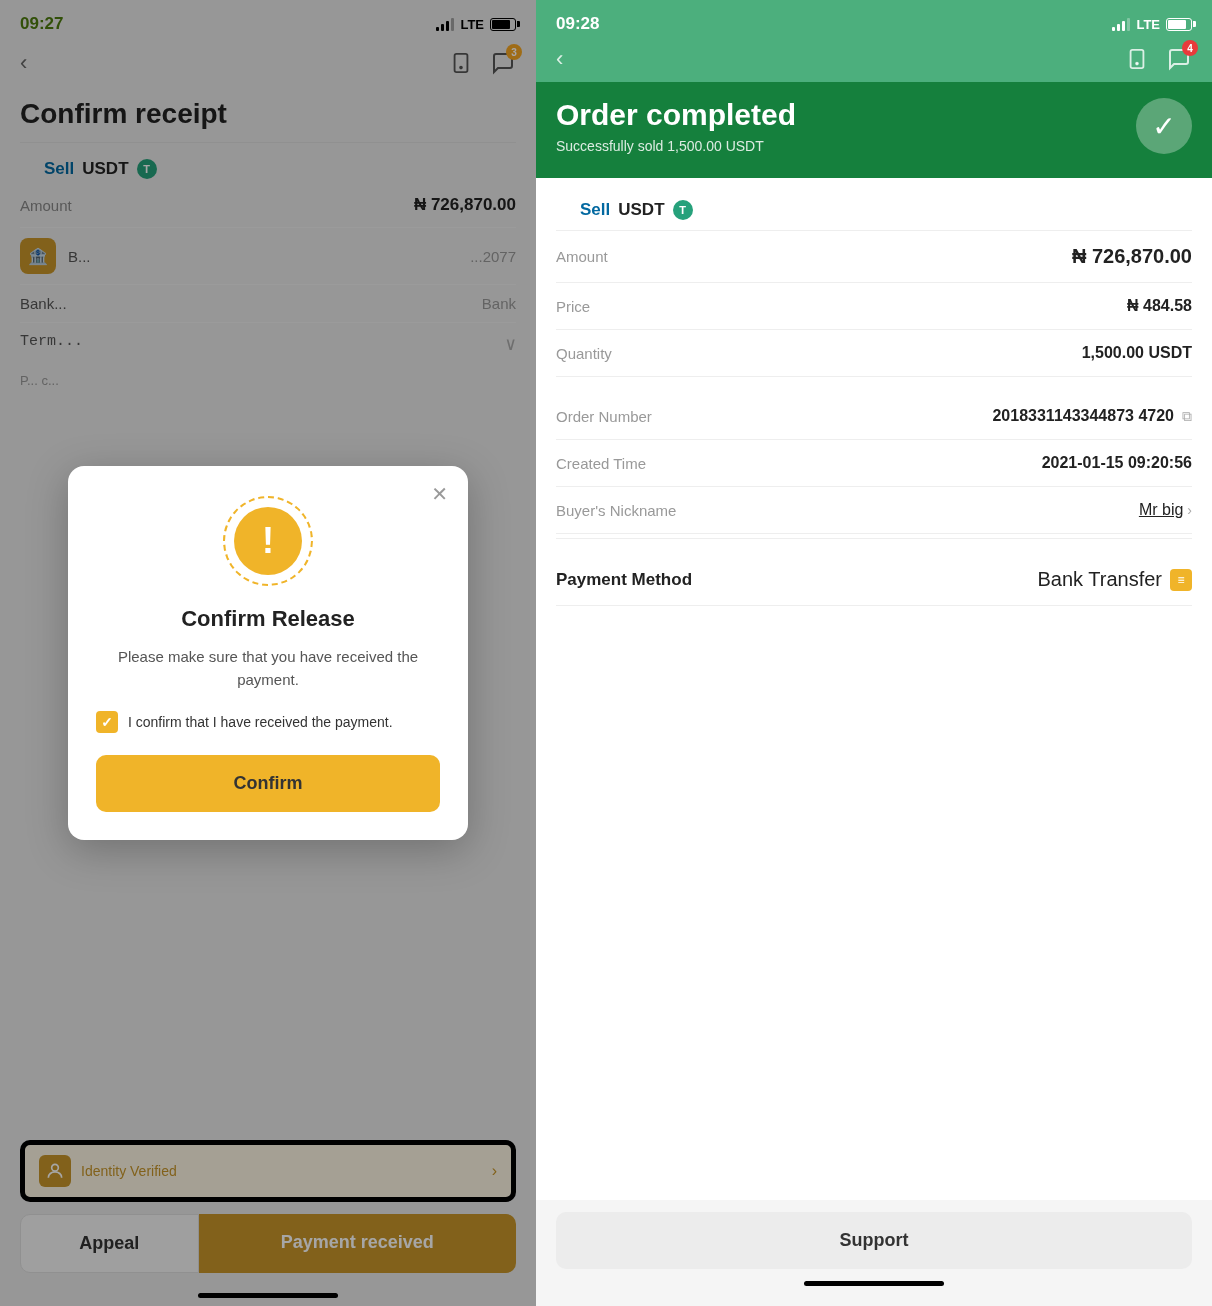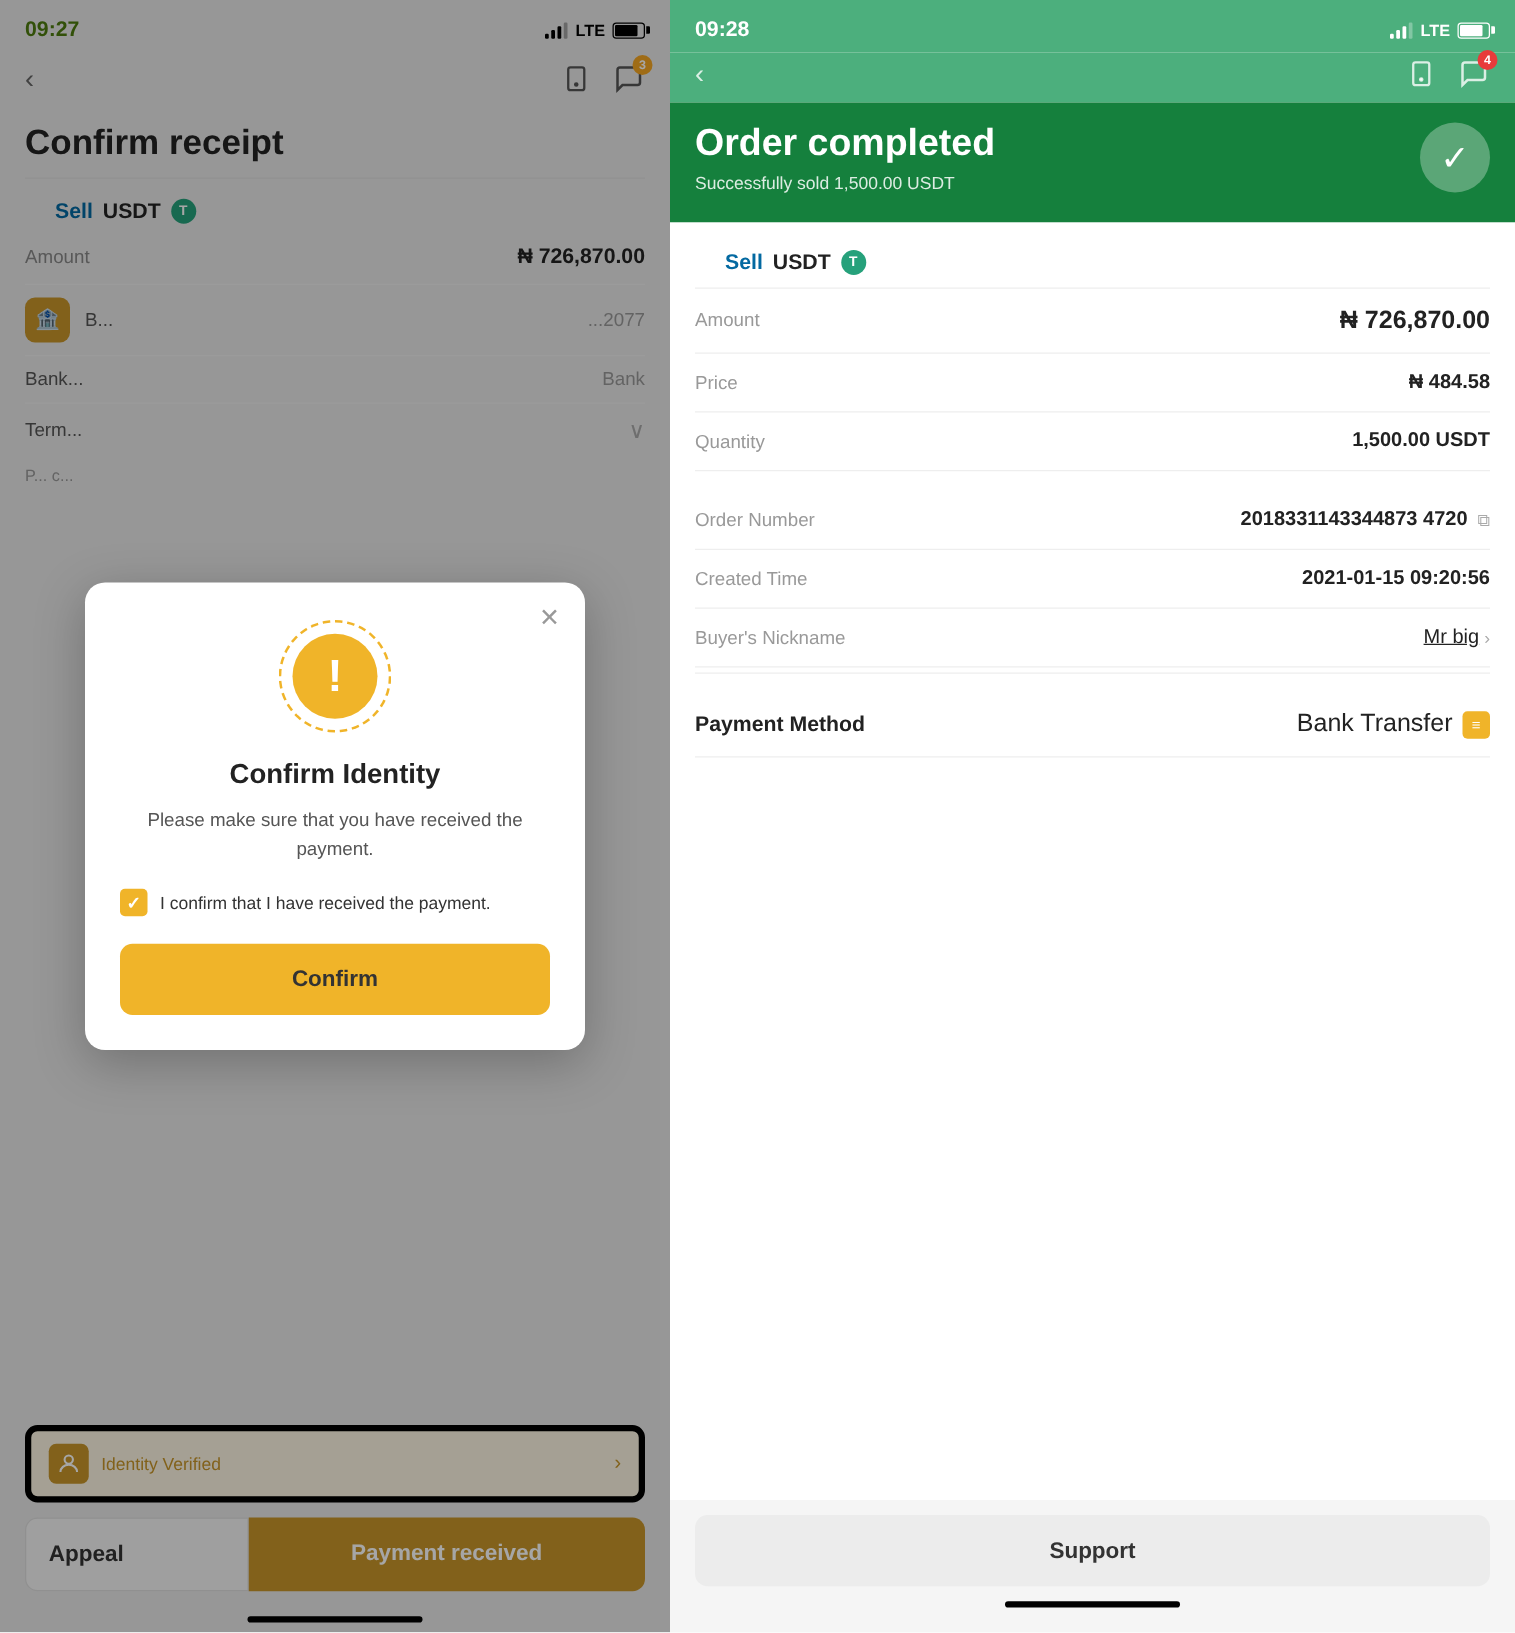--- a/index.html
+++ b/index.html
@@ -128,22 +128,23 @@
       border-bottom: 1px solid #eee;
     }
     .masked-icon {
       width: 36px; height: 36px; background: #c8962a; border-radius: 8px;
       display: flex; align-items: center; justify-content: center;
     }
     .masked-text { font-size: 15px; color: #555; }
     .masked-value { font-size: 15px; color: #999; margin-left: auto; }
 
     .terms-row {
-      display: flex; justify-content: space-between; align-items: center;
+      display: flex; justify-content: space-between; 
       padding: 10px 0;
+      font-family: Liberation Mono, monospace;
     }
     .terms-label { font-size: 15px; color: #555; }
     .chevron { font-size: 18px; color: #aaa; }
 
     
     .bottom-bar-left {
       position: absolute; bottom: 0; left: 0; right: 0; z-index: 2;
     }
     .identity-bar {
       margin: 0 20px 12px;
@@ -155,21 +156,21 @@
       display: flex; align-items: center; justify-content: center;
     }
     .identity-text { font-size: 14px; color: #c8962a; font-weight: 500; flex: 1; }
     .identity-arrow { font-size: 16px; color: #c8962a; }
 
     .action-buttons {
       display: flex; gap: 0; margin: 0 20px 20px;
     }
     .btn-appeal {
       flex: 1; padding: 18px; background: #f5f5f5; border-radius: 10px 0 0 10px;
-      font-size: 18px; font-weight: 600; color: #333; text-align: left;
+      font-size: 18px; font-weight: 600; color: #333; text-align: center;
       cursor: pointer; border: 1px solid #ddd;
     }
     .btn-payment {
       flex: 2; padding: 18px; background: #c8962a; border-radius: 0 10px 10px 0;
       font-size: 18px; font-weight: 700; color: #fff; text-align: center;
       cursor: pointer;
     }
     .home-indicator-left {
       width: 140px; height: 5px; background: #000; border-radius: 3px;
       margin: 0 auto 8px;
@@ -429,21 +430,21 @@
   <div class="modal-overlay">
     <div class="modal">
       <span class="modal-close">✕</span>
 
       <div class="modal-icon-wrap">
         <div class="modal-exclamation-outer">
           <div class="modal-exclamation-inner">!</div>
         </div>
       </div>
 
-      <div class="modal-title">Confirm Identity</div>
+      <div class="modal-title">Confirm Release</div>
       <div class="modal-desc">Please make sure that you have received the payment.</div>
 
       <div class="modal-checkbox-row">
         <div class="checkbox-checked">
           <span class="checkmark">✓</span>
         </div>
         <span class="checkbox-label">I confirm that I have received the payment.</span>
       </div>
 
       <button class="modal-confirm-btn">Confirm</button>

